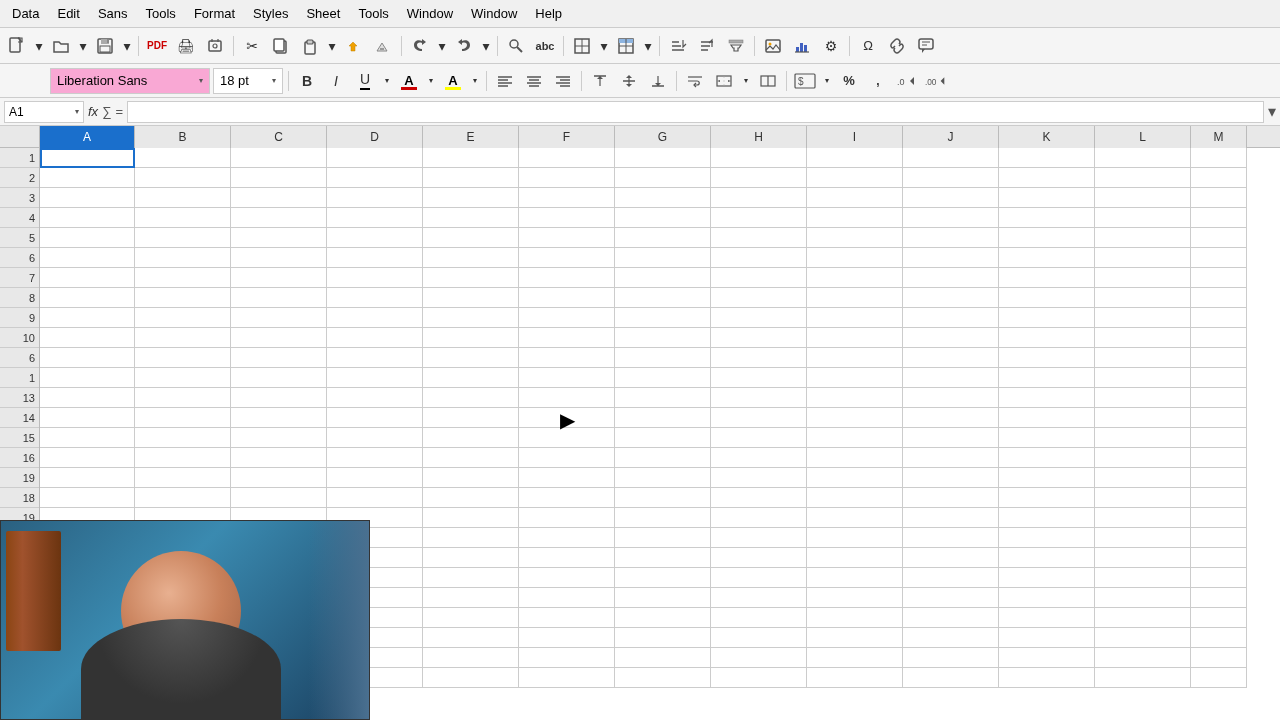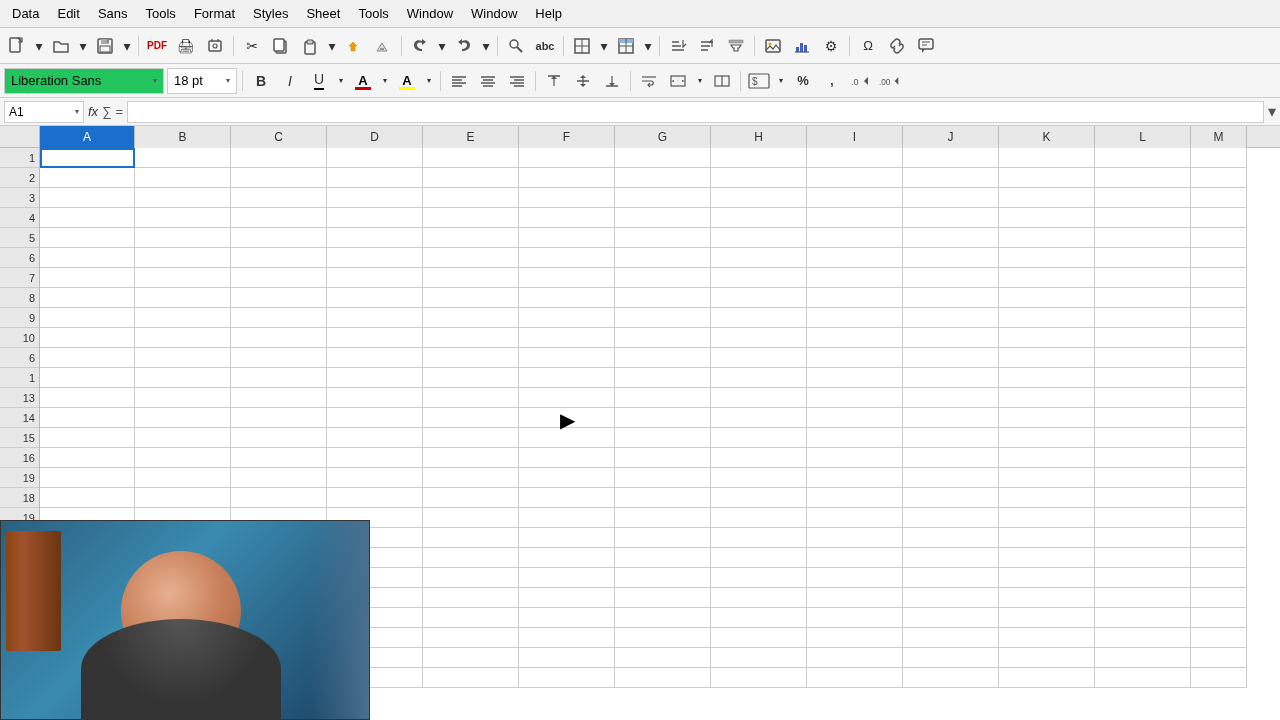--- a/index.html
+++ b/index.html
@@ -63,23 +63,24 @@
     }
 
     .font-name-box {
       width: 160px;
       height: 26px;
       border: 1px solid #ccc;
       display: flex;
       align-items: center;
       justify-content: space-between;
       padding: 0 6px;
-      background: #22c55e;
+      background: #f9a8d4;
       cursor: pointer;
       font-size: 13px;
+      margin-left: 46px;
     }
     .font-size-box {
       width: 70px;
       height: 26px;
       border: 1px solid #ccc;
       display: flex;
       align-items: center;
       justify-content: space-between;
       padding: 0 6px;
       background: #fff;

